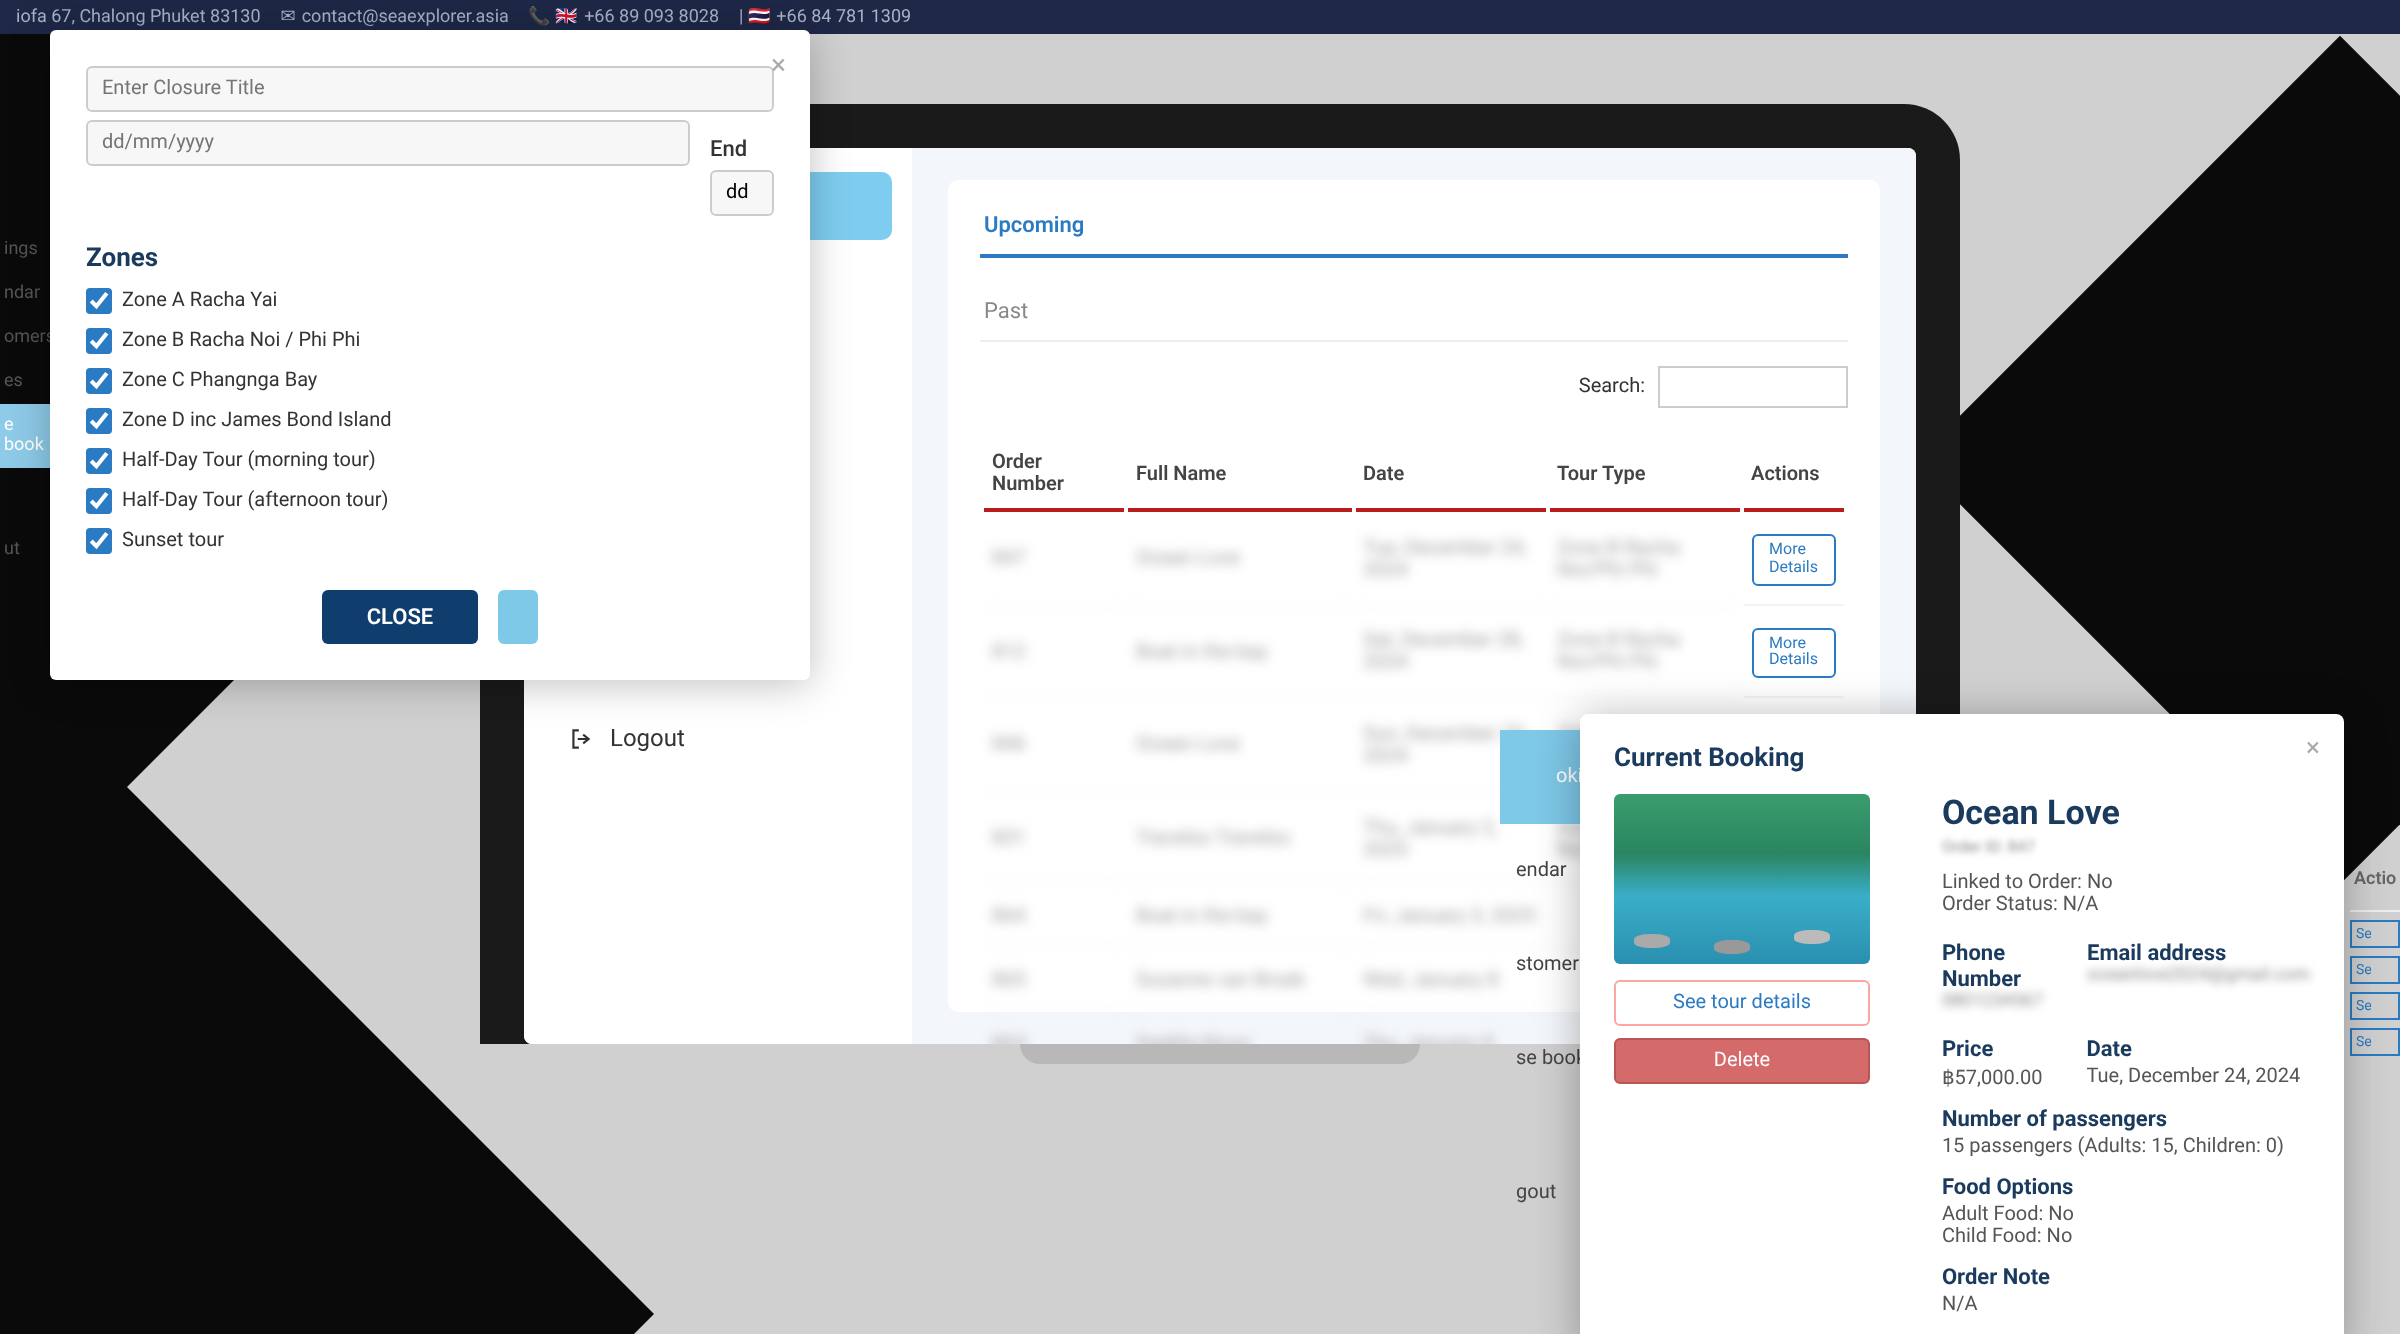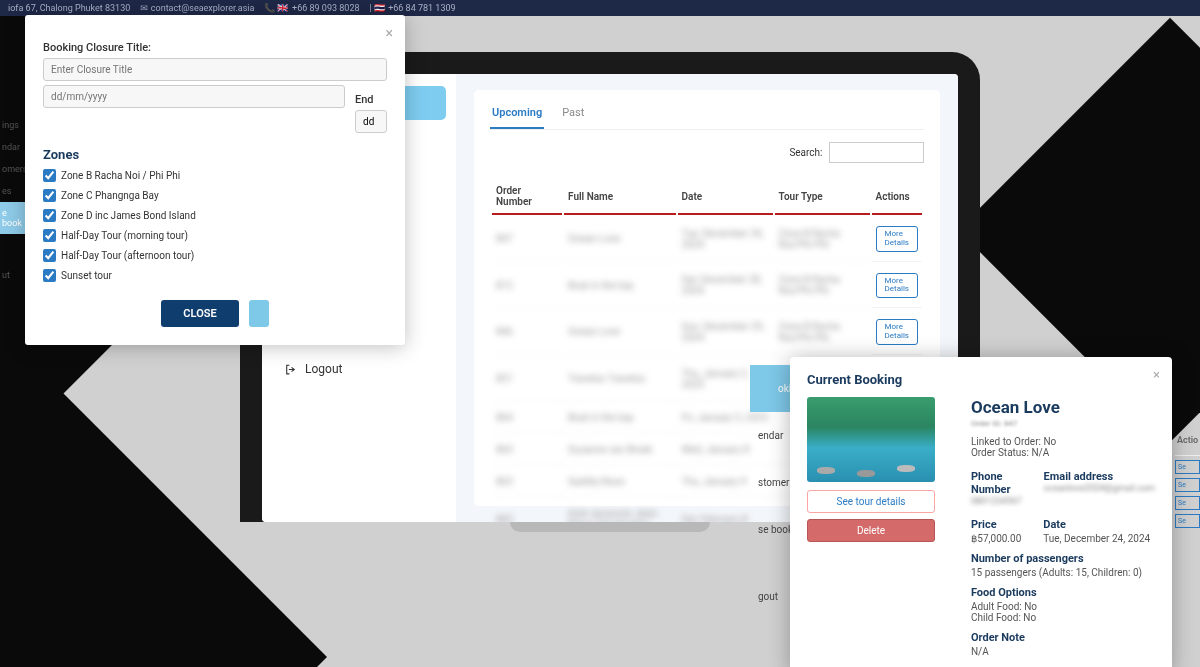--- a/index.html
+++ b/index.html
@@ -43,21 +43,21 @@
 
 .lap-side { width: 194px; background: #fff; padding: 12px 10px; }
 .lap-side-item { display: flex; align-items: center; gap: 8px; padding: 10px 12px; font-size: 12px; color: #333; border-radius: 5px; margin-bottom: 4px; cursor: pointer; }
 .lap-side-item.active { background: #7ecdf0; color: #1a3a5e; font-weight: 600; }
 .lap-side-item svg { width: 13px; height: 13px; fill: currentColor; }
 .lap-side-spacer { height: 76px; }
 
 
 .lap-main { flex: 1; padding: 16px 18px; background: #f3f6fa; overflow: hidden; }
 .lap-card { background: #fff; border-radius: 5px; padding: 12px 16px; height: 100%; }
-.lap-tabs { display: flex; gap: 16px; font-size: 11px; border-bottom: 1px solid #eee; }
+.lap-tabs { display: flex; gap: 16px; font-size: 11px; border-bottom: 1px solid #eee; flex-direction: column; }
 .lap-tabs div { padding: 4px 2px 8px; cursor: pointer; color: #888; }
 .lap-tabs .active { color: #2b7bc4; border-bottom: 2px solid #2b7bc4; font-weight: 600; }
 .lap-search { text-align: right; font-size: 10px; margin-top: 12px; color: #333; }
 .lap-search input { border: 1px solid #ccc; padding: 4px; width: 95px; margin-left: 4px; font-size: 10px; }
 .lap-table { width: 100%; margin-top: 14px; font-size: 10px; }
 .lap-table th { text-align: left; color: #444; font-weight: 600; padding: 6px 4px; border-bottom: 2px solid #b91c1c; font-size: 10px; }
 .lap-table td { padding: 9px 4px; color: #999; border-bottom: 1px solid #f3f3f3; }
 .lap-table td.blur { filter: blur(3px); }
 .lap-table .btn-more { border: 1px solid #2b7bc4; color: #2b7bc4; background: #fff; font-size: 8px; padding: 3px 8px; border-radius: 3px; cursor: pointer; text-align: left; line-height: 1.1; }
 
@@ -105,32 +105,35 @@
   <div>ings</div>
   <div>ndar</div>
   <div>omers</div>
   <div>es</div>
   <div class="bg-row-active">e book</div>
   <div style="margin-top:30px">ut</div>
 </div>
 
 <div class="modal-closure">
   <span class="close-x">×</span>
-  <label>Booking Closure Title:</label>
   <input type="text" placeholder="Enter Closure Title" style="">
   <div class="dates">
     <div>
       <input type="text" placeholder="dd/mm/yyyy" style="">
     </div>
     <div style="max-width:32px;overflow:hidden">
       <label>End</label>
       <input type="text" value="dd" style="">
     </div>
   </div>
   <h3>Zones</h3>
+  <div class="zone">
+      <input type="checkbox" checked="" style="">
+      <span>Zone A Racha Yai</span>
+    </div>
   <div class="zone">
       <input type="checkbox" checked="" style="">
       <span>Zone B Racha Noi / Phi Phi</span>
     </div>
   <div class="zone">
       <input type="checkbox" checked="" style="">
       <span>Zone C Phangnga Bay</span>
     </div>
   <div class="zone">
       <input type="checkbox" checked="" style="">

